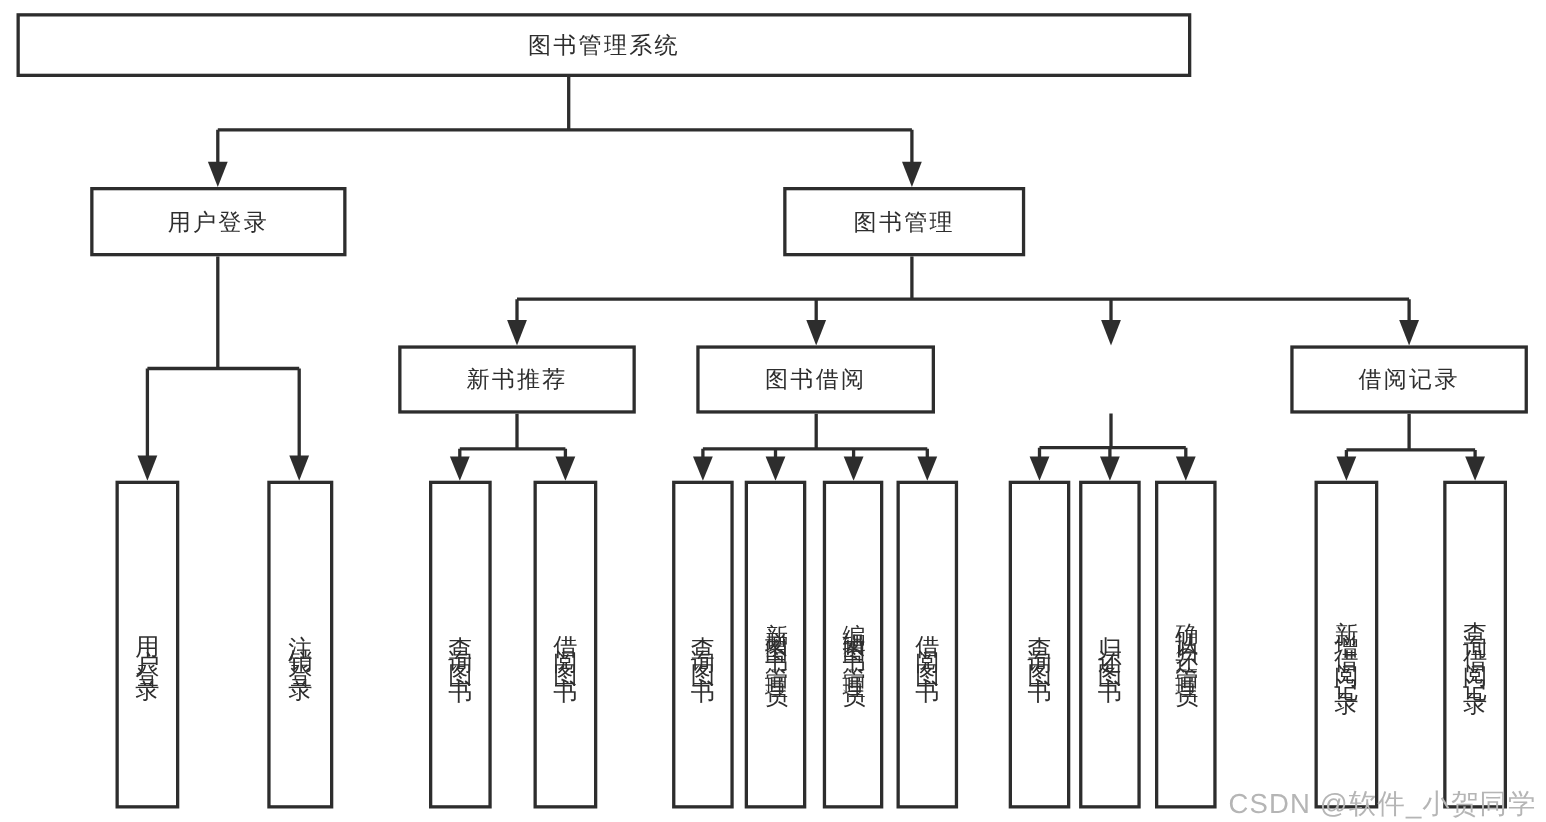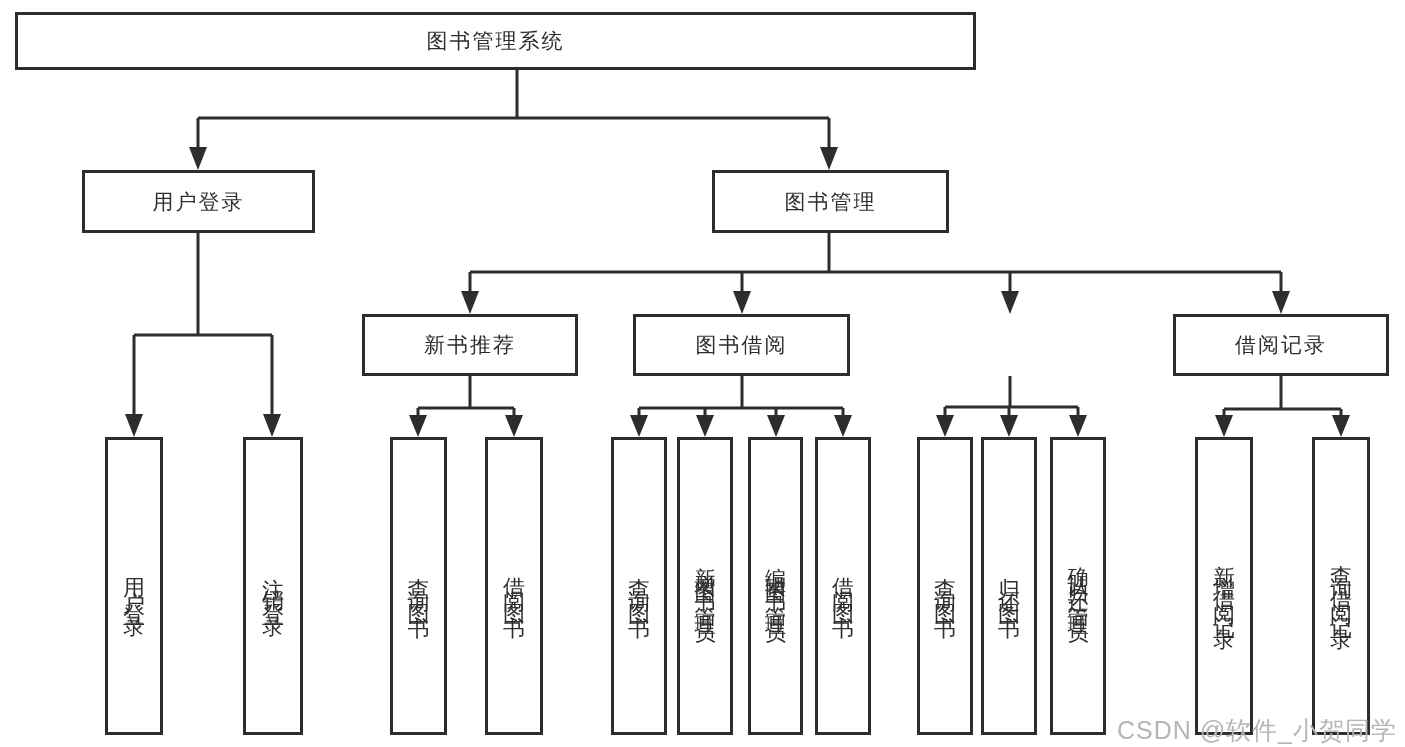--- a/index.html
+++ b/index.html
@@ -22,24 +22,24 @@
   }
   .hlabel{font-size:21px;letter-spacing:2px;white-space:nowrap;}
   .vlabel{
     writing-mode:vertical-rl;
     text-orientation:mixed;
     font-size:22px;letter-spacing:13px;
     white-space:nowrap;
   }
   .vlabel.long{font-size:21px;letter-spacing:8px;}
   
-  .n-root{left:15px;top:12px;width:961px;height:58px;}
+  .n-root{left:15px;top:12px;width:1068px;height:58px;}
   
   .n-login{left:82px;top:170px;width:233px;height:63px;}
-  .n-mgmt{left:712px;top:170px;width:237px;height:63px;}
+  .n-mgmt{left:712px;top:170px;width:220px;height:63px;}
   
   .l2{top:314px;height:62px;}
   .n-newbook{left:362px;width:216px;}
   .n-borrow{left:633px;width:217px;}
   .n-current{left:902px;width:216px;}
   .n-records{left:1173px;width:216px;}
   
   .leaf{top:437px;height:298px;}
   .lf-a1{left:105px;width:58px;}
   .lf-a2{left:243px;width:60px;}

